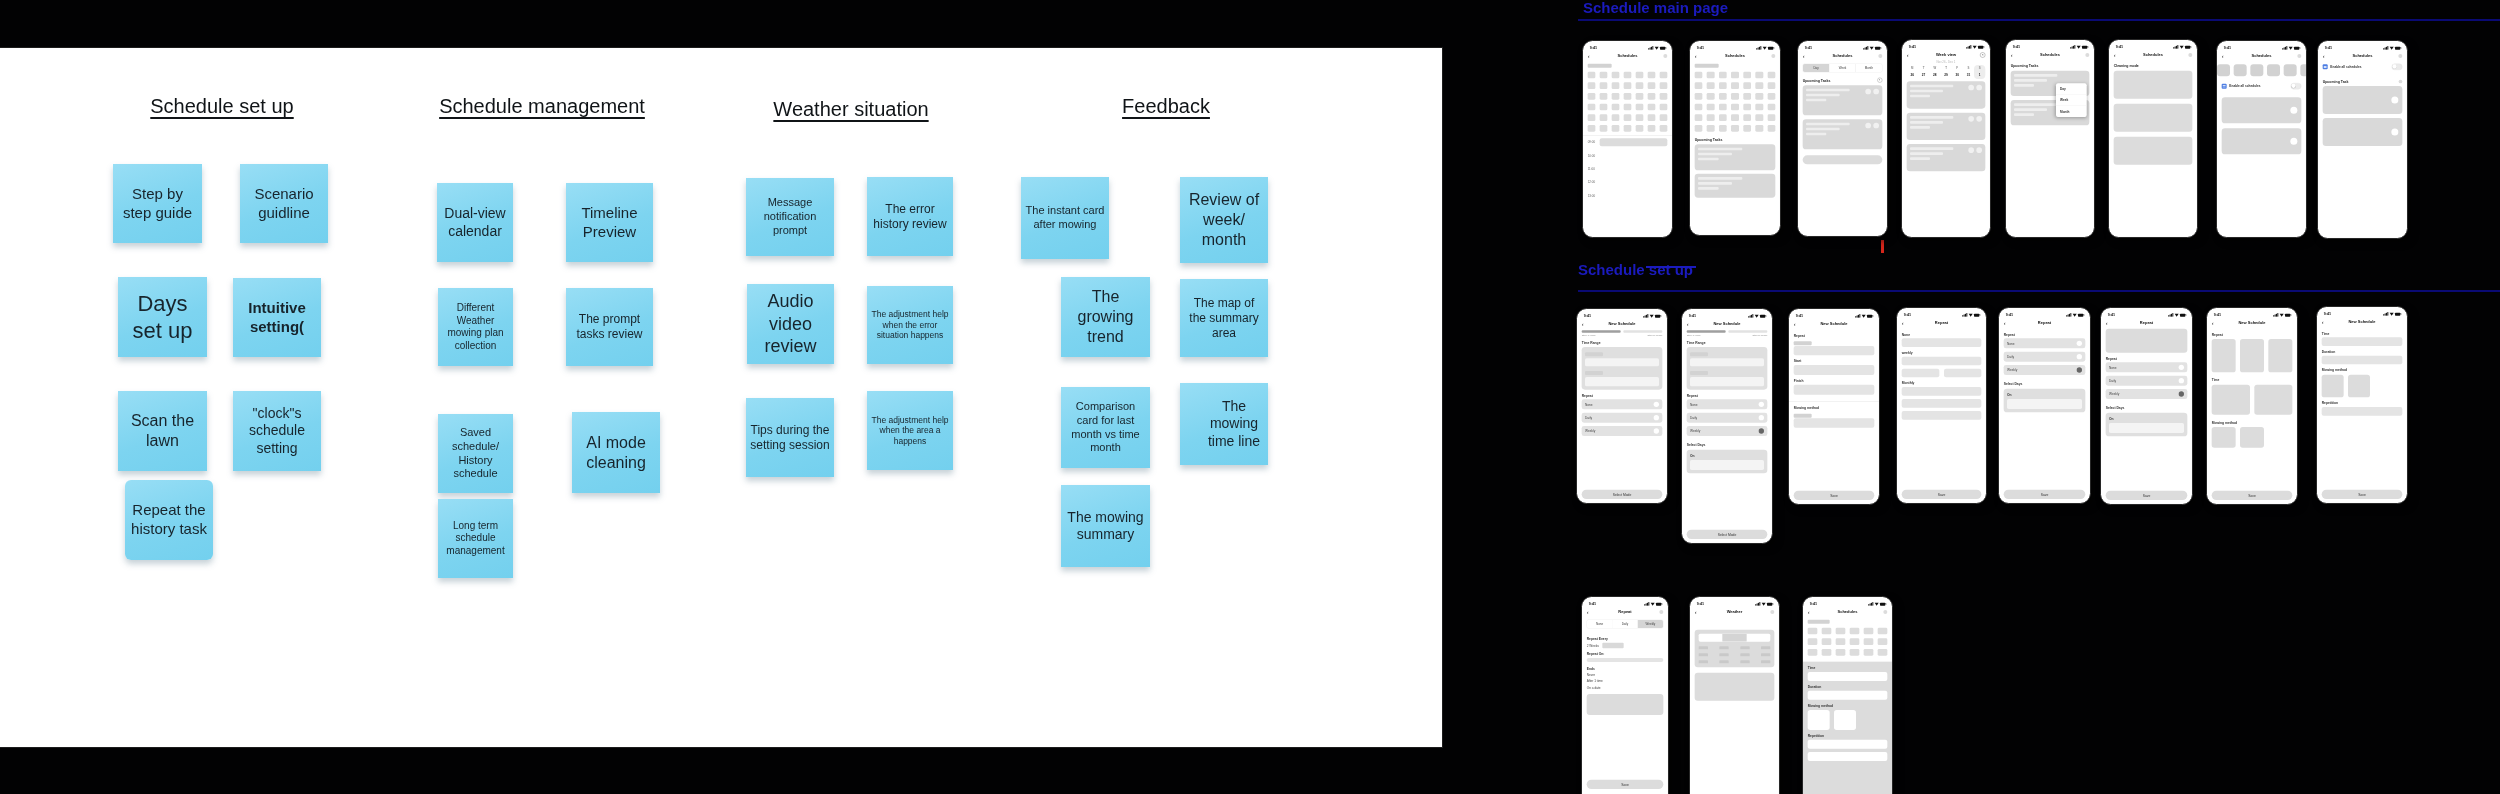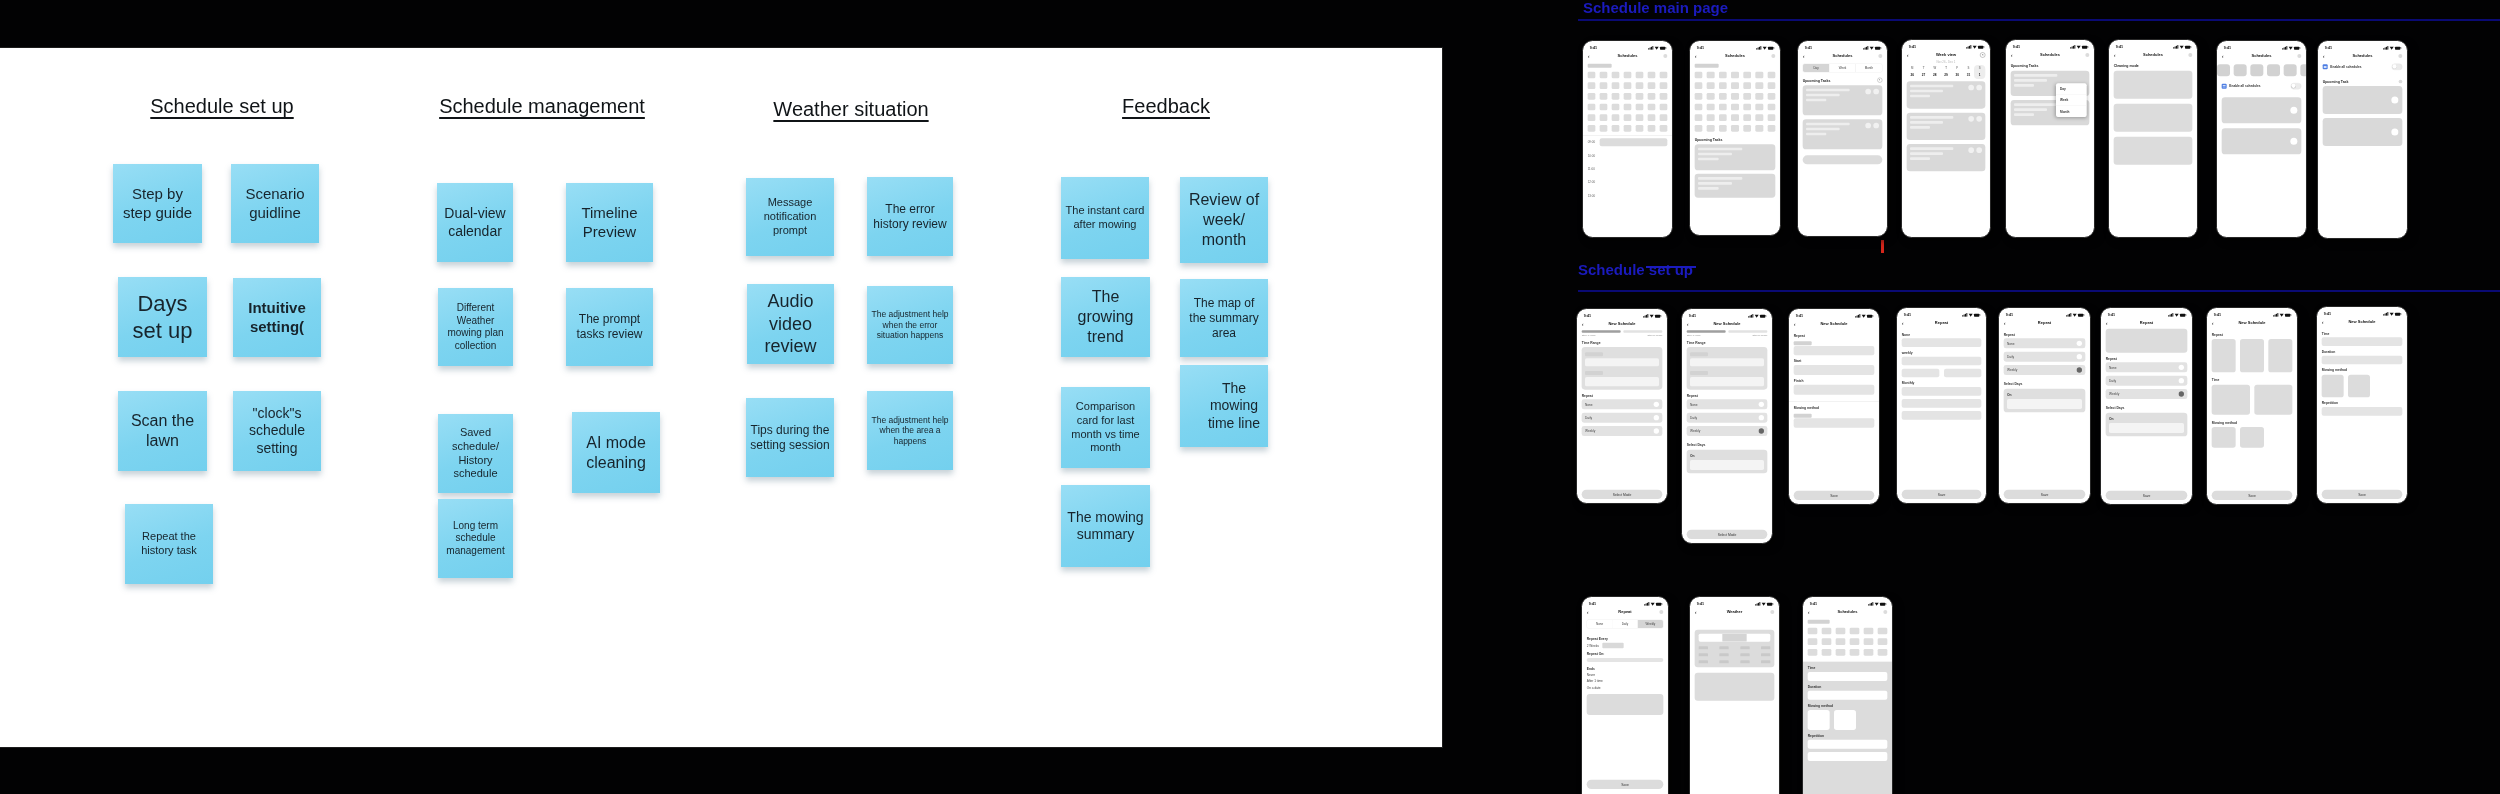--- a/index.html
+++ b/index.html
@@ -117,48 +117,48 @@
   .wgrid{display:grid;grid-template-columns:repeat(4,28px);justify-content:space-between;row-gap:12px;margin-top:14px;}
   .wdash{width:28px;height:9px;background:#c9c9c9;border-radius:2px;}
   .bpanel{background:#dcdcdc;margin:6px -14px -12px;padding:2px 14px 14px;flex:1;display:flex;flex-direction:column;}
 </style>
 </head>
 <body>
 
 <div id="canvas">
     <div class="col-title" style="left: 222px; top: 47px;">Schedule set up</div>
     <div class="note" style="left: 113px; top: 116px; width: 89px; height: 79px; font-size: 15px;">Step by step guide</div>
-    <div class="note" style="left: 231px; top: 116px; width: 88px; height: 79px; font-size: 15px;">Scenario guidline</div>
+    <div class="note" style="left: 240px; top: 116px; width: 88px; height: 79px; font-size: 15px;">Scenario guidline</div>
     <div class="note" style="left: 118px; top: 229px; width: 89px; height: 80px; font-size: 22px;">Days set up</div>
     <div class="note b" style="left: 233px; top: 230px; width: 88px; height: 79px; font-size: 15px;">Intuitive setting(</div>
     <div class="note" style="left: 118px; top: 343px; width: 89px; height: 80px; font-size: 16px;">Scan the lawn</div>
     <div class="note" style="left: 233px; top: 343px; width: 88px; height: 80px; font-size: 14px;">"clock"s schedule setting</div>
-    <div class="note" style="left: 125px; top: 456px; width: 88px; height: 80px; font-size: 11px;">Repeat the history task</div>
+    <div class="note" style="left: 125px; top: 432px; width: 88px; height: 80px; font-size: 15px; border-radius: 6px;">Repeat the history task</div>
     <div class="col-title" style="left: 542px; top: 47px;">Schedule management</div>
     <div class="note" style="left: 437px; top: 135px; width: 76px; height: 79px; font-size: 14px;">Dual-view calendar</div>
     <div class="note" style="left: 438px; top: 240px; width: 75px; height: 78px; font-size: 10px;">Different Weather mowing plan collection</div>
     <div class="note" style="left: 438px; top: 366px; width: 75px; height: 79px; font-size: 11px;">Saved schedule/ History schedule</div>
     <div class="note" style="left: 438px; top: 451px; width: 75px; height: 79px; font-size: 10px;">Long term schedule management</div>
     <div class="note" style="left: 566px; top: 135px; width: 87px; height: 79px; font-size: 15px;">Timeline Preview</div>
     <div class="note" style="left: 566px; top: 240px; width: 87px; height: 78px; font-size: 12px;">The prompt tasks review</div>
     <div class="note" style="left: 572px; top: 364px; width: 88px; height: 81px; font-size: 16px;">AI mode cleaning</div>
     <div class="col-title" style="left: 851px; top: 50px;">Weather situation</div>
     <div class="note" style="left: 746px; top: 130px; width: 88px; height: 78px; font-size: 11px;">Message notification prompt</div>
     <div class="note" style="left: 867px; top: 129px; width: 86px; height: 79px; font-size: 12px;">The error history review</div>
     <div class="note" style="left: 747px; top: 236px; width: 87px; height: 80px; font-size: 18px;">Audio video review</div>
     <div class="note" style="left: 867px; top: 238px; width: 86px; height: 78px; font-size: 8.5px;">The adjustment help when the error situation happens</div>
     <div class="note" style="left: 746px; top: 350px; width: 88px; height: 79px; font-size: 12px;">Tips during the setting session</div>
     <div class="note" style="left: 867px; top: 343px; width: 86px; height: 79px; font-size: 8.5px;">The adjustment help when the area a happens</div>
     <div class="col-title" style="left: 1166px; top: 47px;">Feedback</div>
-    <div class="note" style="left: 1061px; top: 129px; width: 88px; height: 82px; font-size: 11px;">The instant card after mowing</div>
+    <div class="note" style="left: 1021px; top: 129px; width: 88px; height: 82px; font-size: 11px;">The instant card after mowing</div>
     <div class="note" style="left: 1180px; top: 129px; width: 88px; height: 86px; font-size: 16px;">Review of week/ month</div>
     <div class="note" style="left: 1061px; top: 229px; width: 89px; height: 80px; font-size: 16px;">The growing trend</div>
     <div class="note" style="left: 1180px; top: 231px; width: 88px; height: 78px; font-size: 12px;">The map of the summary area</div>
     <div class="note" style="left: 1061px; top: 339px; width: 89px; height: 81px; font-size: 11px;">Comparison card for last month vs time month</div>
-    <div class="note" style="left: 1180px; top: 317px; width: 88px; height: 82px; font-size: 14px; padding-left: 24px;">The mowing time line</div>
+    <div class="note" style="left: 1180px; top: 335px; width: 88px; height: 82px; font-size: 14px; padding-left: 24px;">The mowing time line</div>
     <div class="note" style="left: 1061px; top: 437px; width: 89px; height: 82px; font-size: 14px;">The mowing summary</div>
   </div>
 <div id="board">
     <div class="sec-title" style="left: 1583px; top: 0px; color: rgb(27, 27, 190);">Schedule main page</div>
     <div class="sec-rule" style="left: 1578px; top: 19px; width: 922px; background: rgb(10, 10, 116);"></div>
     <div class="sec-title" style="left: 1578px; top: 262px; color: rgb(27, 27, 190);">Schedule set up</div>
     <div class="sec-rule" style="left: 1578px; top: 290px; width: 922px; background: rgb(10, 10, 116);"></div>
     <div class="strike" style="left: 1646px; top: 266px; width: 50px;"></div>
     <div class="redmark" style="left: 1881px; top: 240px; background: rgb(213, 38, 27);"></div>
     <div class="phone" style="left: 1582px; top: 40px; width: 273px; height: 594px;">

